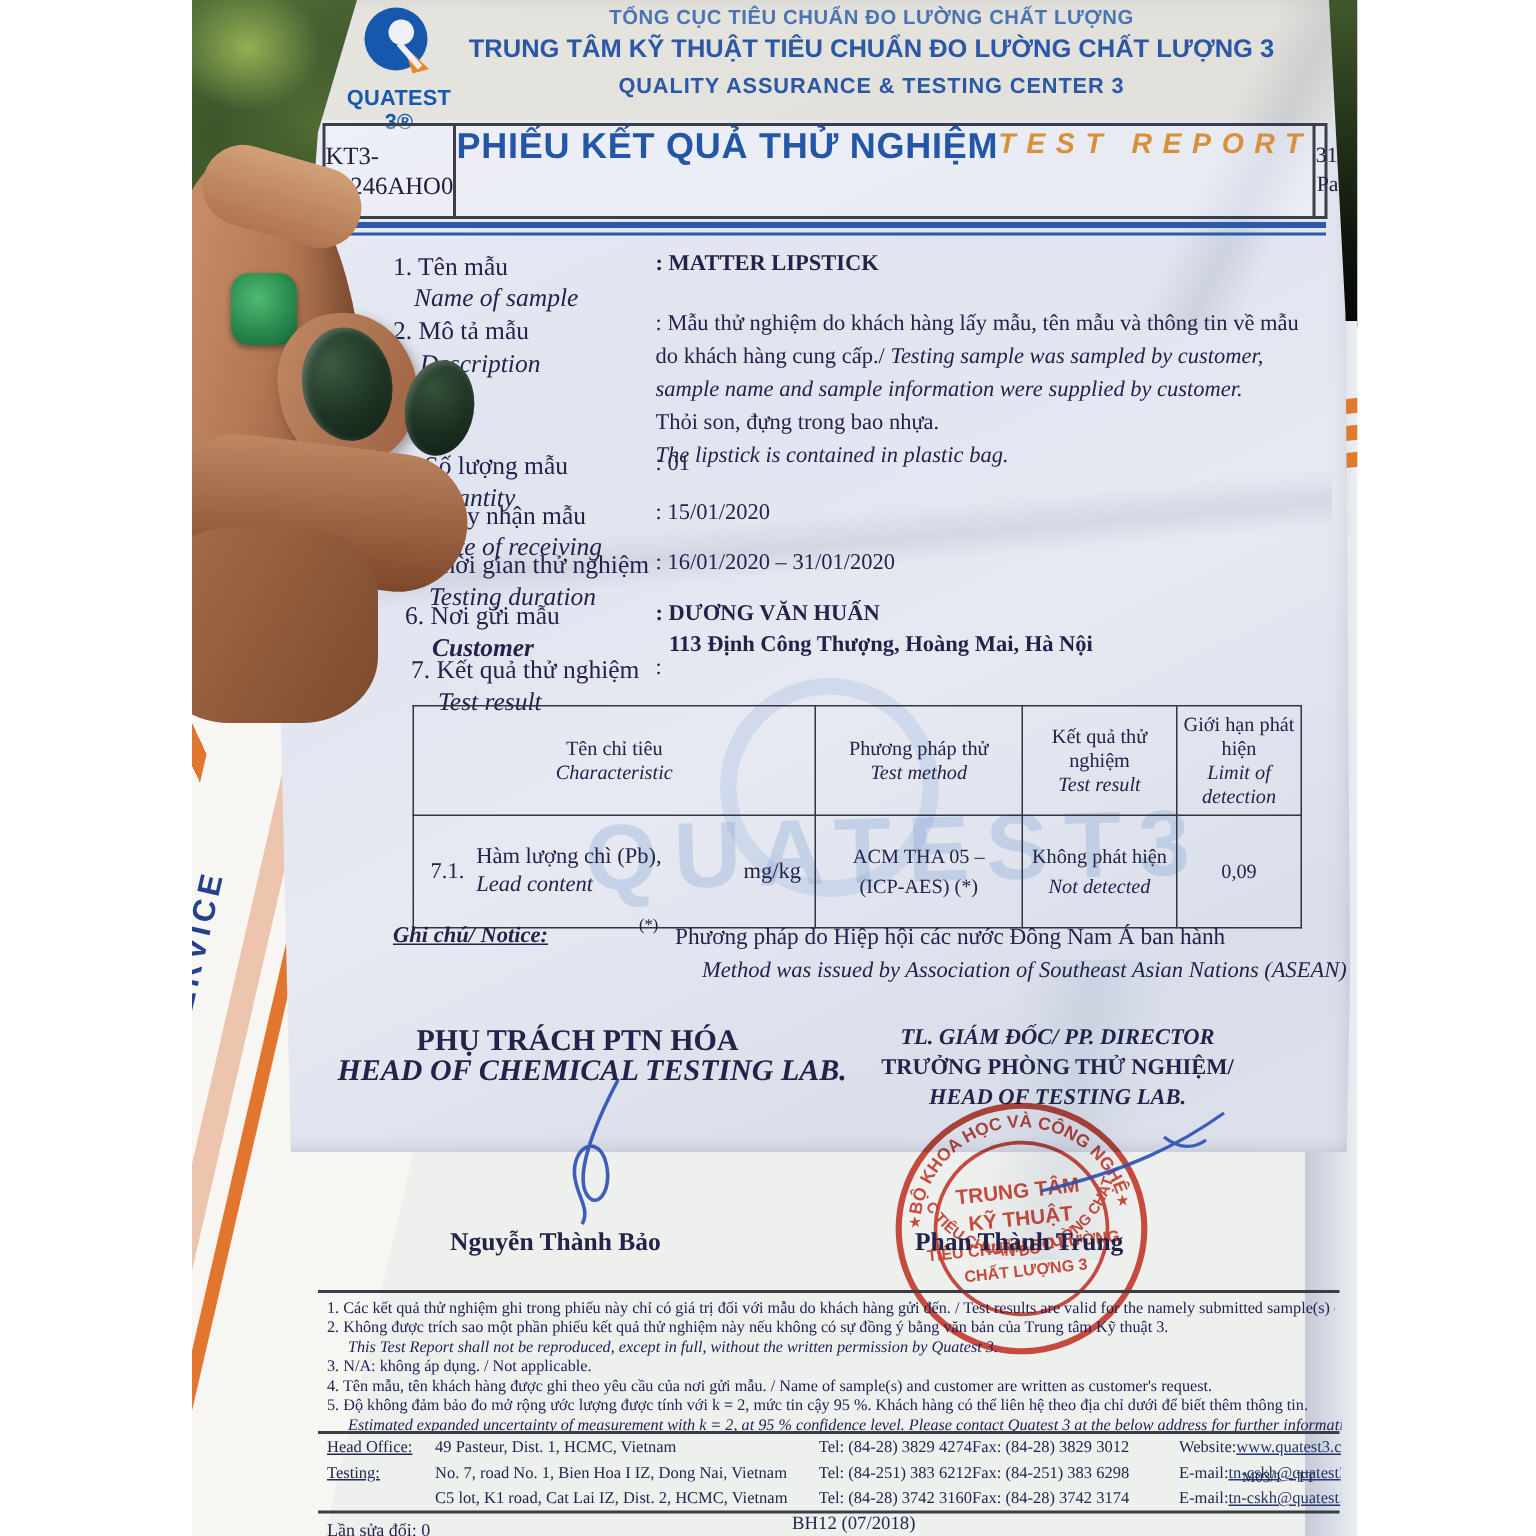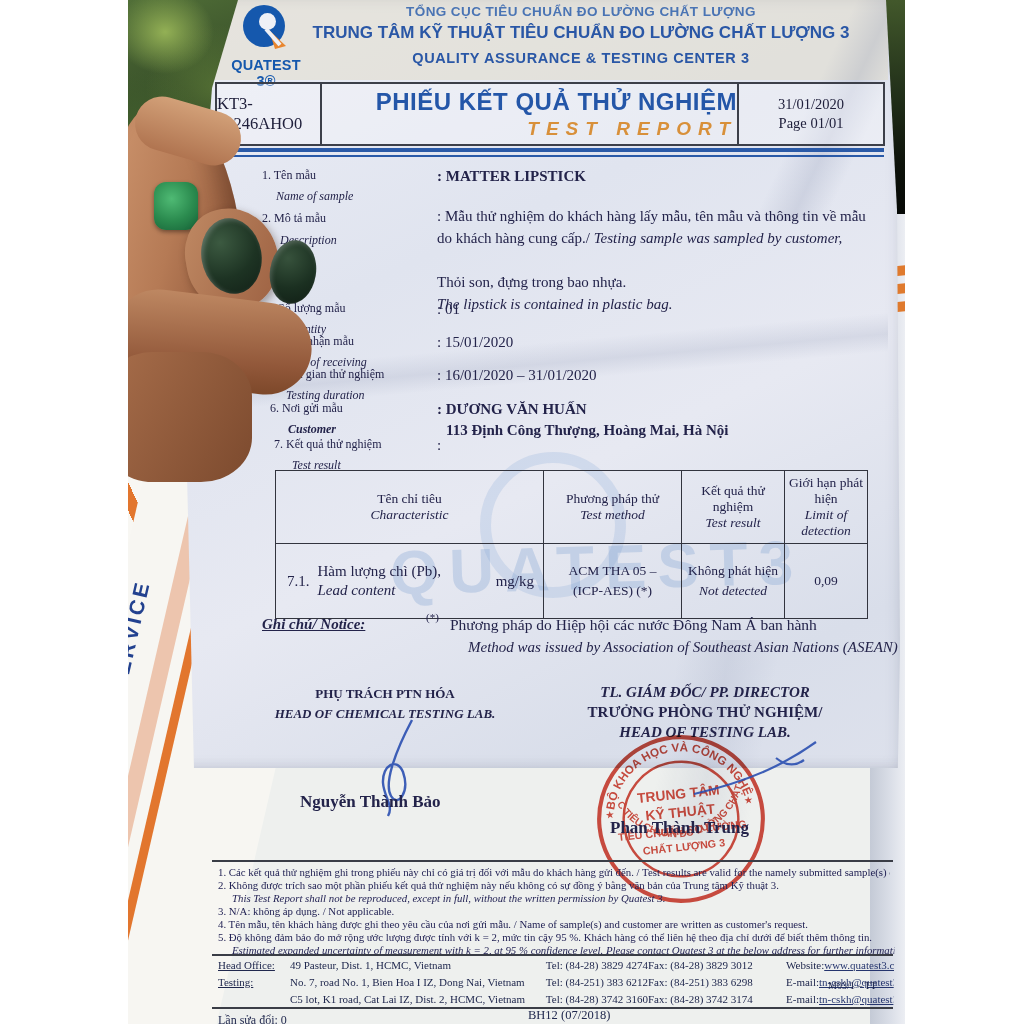--- a/index.html
+++ b/index.html
@@ -52,31 +52,31 @@
   .org1{top:4px;font-size:13.5px;letter-spacing:.4px;color:#4a74b4;}
   .org2{top:23px;font-size:17px;color:#2a57a6;}
   .org3{top:50px;font-size:14.5px;letter-spacing:.6px;color:#2a57a6;}
   .logo{position:absolute;left:98px;top:3px;width:80px;text-align:center;}
   .logo-name{font-family:"Liberation Sans",sans-serif;font-weight:bold;font-size:14.5px;color:#1558ad;letter-spacing:.2px;}
 
   .title-row{position:absolute;left:87px;top:82px;width:666px;height:60px;display:flex;
     border:2px solid #3c3f49;background:rgba(248,249,252,.35);}
   .tr-c1{width:103px;border-right:2px solid #3c3f49;display:flex;align-items:center;justify-content:center;
     font-size:16.5px;color:#20203c;}
-  .tr-c2{flex:1;border-right:2px solid #3c3f49;display:flex;flex-direction:column;align-items:flex-end;justify-content:center;}
+  .tr-c2{flex:1;border-right:2px solid #3c3f49;display:flex;flex-direction:row;align-items:flex-start;justify-content:center;}
   .tr-c3{width:144px;display:flex;flex-direction:column;align-items:center;justify-content:center;
     font-size:14.5px;color:#20203c;line-height:19px;}
   .doc-title-vi{font-family:"Liberation Sans",sans-serif;font-weight:bold;font-size:24px;color:#2456a8;letter-spacing:.5px;}
   .doc-title-en{font-family:"Liberation Sans",sans-serif;font-weight:bold;font-style:italic;font-size:19px;
     color:#d8903a;letter-spacing:7px;margin-top:2px;}
   .blue-rule-a{position:absolute;left:84px;top:148px;width:672px;height:4px;background:#2a5aa8;}
   .blue-rule-b{position:absolute;left:84px;top:155px;width:672px;height:1.6px;background:#2a5aa8;}
 
   
-  .lbl{position:absolute;font-size:12px;white-space:nowrap;}
+  .lbl{position:absolute;font-size:17px;white-space:nowrap;}
   .lbl-en{font-style:italic;}
   .val{position:absolute;left:309px;font-size:15px;white-space:nowrap;}
   .bold{font-weight:bold;}
   .ital{font-style:italic;}
 
   
   .wm-circle{position:absolute;left:352px;top:452px;width:124px;height:124px;border-radius:50%;
     border:11px solid rgba(128,162,212,.22);}
   .wm-text{position:absolute;left:262px;top:532px;font-family:"Liberation Sans",sans-serif;font-weight:bold;
     font-size:62px;letter-spacing:11px;color:rgba(124,158,210,.30);transform:rotate(-1.5deg);white-space:nowrap;}
@@ -94,21 +94,21 @@
 
   
   .notice-lbl{position:absolute;left:134px;top:616px;font-weight:bold;font-style:italic;font-size:15px;
     text-decoration:underline;white-space:nowrap;}
   .notice-star{position:absolute;left:298px;top:611px;font-size:11px;}
   .notice-vi{position:absolute;left:322px;top:616px;font-size:15.5px;white-space:nowrap;}
   .notice-en{position:absolute;left:340px;top:639px;font-size:15px;font-style:italic;white-space:nowrap;}
 
   
   .sigblock{position:absolute;text-align:center;font-weight:bold;}
-  .sig-l{left:97px;top:684px;width:320px;font-size:13px;line-height:20px;}
+  .sig-l{left:97px;top:684px;width:320px;font-size:20px;line-height:20px;}
   .sig-r{left:412px;top:682px;width:330px;font-size:15px;line-height:20px;}
   .sig-name{position:absolute;font-size:17px;font-weight:bold;white-space:nowrap;}
   .stamp{position:absolute;left:465px;top:731px;width:176px;height:176px;transform:rotate(-6deg);
     mix-blend-mode:multiply;opacity:.92;}
   .sigsvg{position:absolute;}
 
   
   .fn-rule{position:absolute;left:84px;top:860px;width:681px;height:2px;background:#3a3d46;}
   .fn{position:absolute;left:90px;width:672px;font-size:10.8px;color:#232355;white-space:nowrap;overflow:hidden;}
   .fn-sub{padding-left:14px;font-style:italic;}
@@ -207,20 +207,21 @@
       <div class="blue-rule-b"></div>
 
       <div class="lbl" style="left:134px;top:168px;">1. Tên mẫu</div>
       <div class="lbl lbl-en" style="left:148px;top:189px;">Name of sample</div>
       <div class="val bold" style="top:168px;">: MATTER LIPSTICK</div>
 
       <div class="lbl" style="left:134px;top:211px;">2. Mô tả mẫu</div>
       <div class="lbl lbl-en" style="left:152px;top:233px;">Description</div>
       <div class="val" style="top:230px;"><span>do khách hàng cung cấp./</span><span class="ital"> Testing sample was sampled by customer,</span></div>
       <div class="val" style="top:208px;">: Mẫu thử nghiệm do khách hàng lấy mẫu, tên mẫu và thông tin về mẫu</div>
+      <div class="val ital" style="top:252px;">sample name and sample information were supplied by customer.</div>
       <div class="val" style="top:274px;">Thỏi son, đựng trong bao nhựa.</div>
       <div class="val ital" style="top:296px;">The lipstick is contained in plastic bag.</div>
 
       <div class="lbl" style="left:138px;top:301px;">3. Số lượng mẫu</div>
       <div class="lbl lbl-en" style="left:156px;top:322px;">Quantity</div>
       <div class="val" style="top:301px;">: 01</div>
 
       <div class="lbl" style="left:138px;top:334px;">4. Ngày nhận mẫu</div>
       <div class="lbl lbl-en" style="left:156px;top:355px;">Date of receiving</div>
       <div class="val" style="top:334px;">: 15/01/2020</div>
@@ -322,21 +323,21 @@
         <text x="86" y="66" text-anchor="middle" font-family="Liberation Sans, sans-serif" font-size="13.5" font-weight="bold" fill="#c23b2e">TRUNG TÂM</text>
         <text x="86" y="84" text-anchor="middle" font-family="Liberation Sans, sans-serif" font-size="13.5" font-weight="bold" fill="#c23b2e">KỸ THUẬT</text>
         <text x="86" y="101" text-anchor="middle" font-family="Liberation Sans, sans-serif" font-size="10.5" font-weight="bold" fill="#c23b2e">TIÊU CHUẨN ĐO LƯỜNG</text>
         <text x="86" y="117" text-anchor="middle" font-family="Liberation Sans, sans-serif" font-size="10.5" font-weight="bold" fill="#c23b2e">CHẤT LƯỢNG 3</text>
       </svg>
 
       <svg class="sigsvg" style="left:556px;top:736px;" width="140" height="70" viewBox="0 0 140 70">
         <path d="M 132,6 C 104,26 70,44 10,58 M 92,22 C 102,30 112,30 120,24" fill="none" stroke="#2a4fb0" stroke-width="2.2" opacity=".9"></path>
       </svg>
 
-      <div class="sig-name" style="left:172px;top:792px;text-align:center;">Nguyễn Thành Bảo</div>
+      <div class="sig-name" style="left:172px;top:818px;text-align:center;">Nguyễn Thành Bảo</div>
       <div class="sig-name" style="left:482px;top:818px;">Phan Thành Trung</div>
 
       <div class="fn-rule"></div>
       <div class="fn" style="top:866px;">1. Các kết quả thử nghiệm ghi trong phiếu này chỉ có giá trị đối với mẫu do khách hàng gửi đến. / Test results are valid for the namely submitted sample(s) only.</div>
       <div class="fn" style="top:879px;">2. Không được trích sao một phần phiếu kết quả thử nghiệm này nếu không có sự đồng ý bằng văn bản của Trung tâm Kỹ thuật 3.</div>
       <div class="fn fn-sub" style="top:892px;">This Test Report shall not be reproduced, except in full, without the written permission by Quatest 3.</div>
       <div class="fn" style="top:905px;">3. N/A: không áp dụng. / Not applicable.</div>
       <div class="fn" style="top:918px;">4. Tên mẫu, tên khách hàng được ghi theo yêu cầu của nơi gửi mẫu. / Name of sample(s) and customer are written as customer's request.</div>
       <div class="fn" style="top:931px;">5. Độ không đảm bảo đo mở rộng ước lượng được tính với k = 2, mức tin cậy 95 %. Khách hàng có thể liên hệ theo địa chỉ dưới để biết thêm thông tin.</div>
       <div class="fn fn-sub" style="top:944px;">Estimated expanded uncertainty of measurement with k = 2, at 95 % confidence level. Please contact Quatest 3 at the below address for further information</div>

